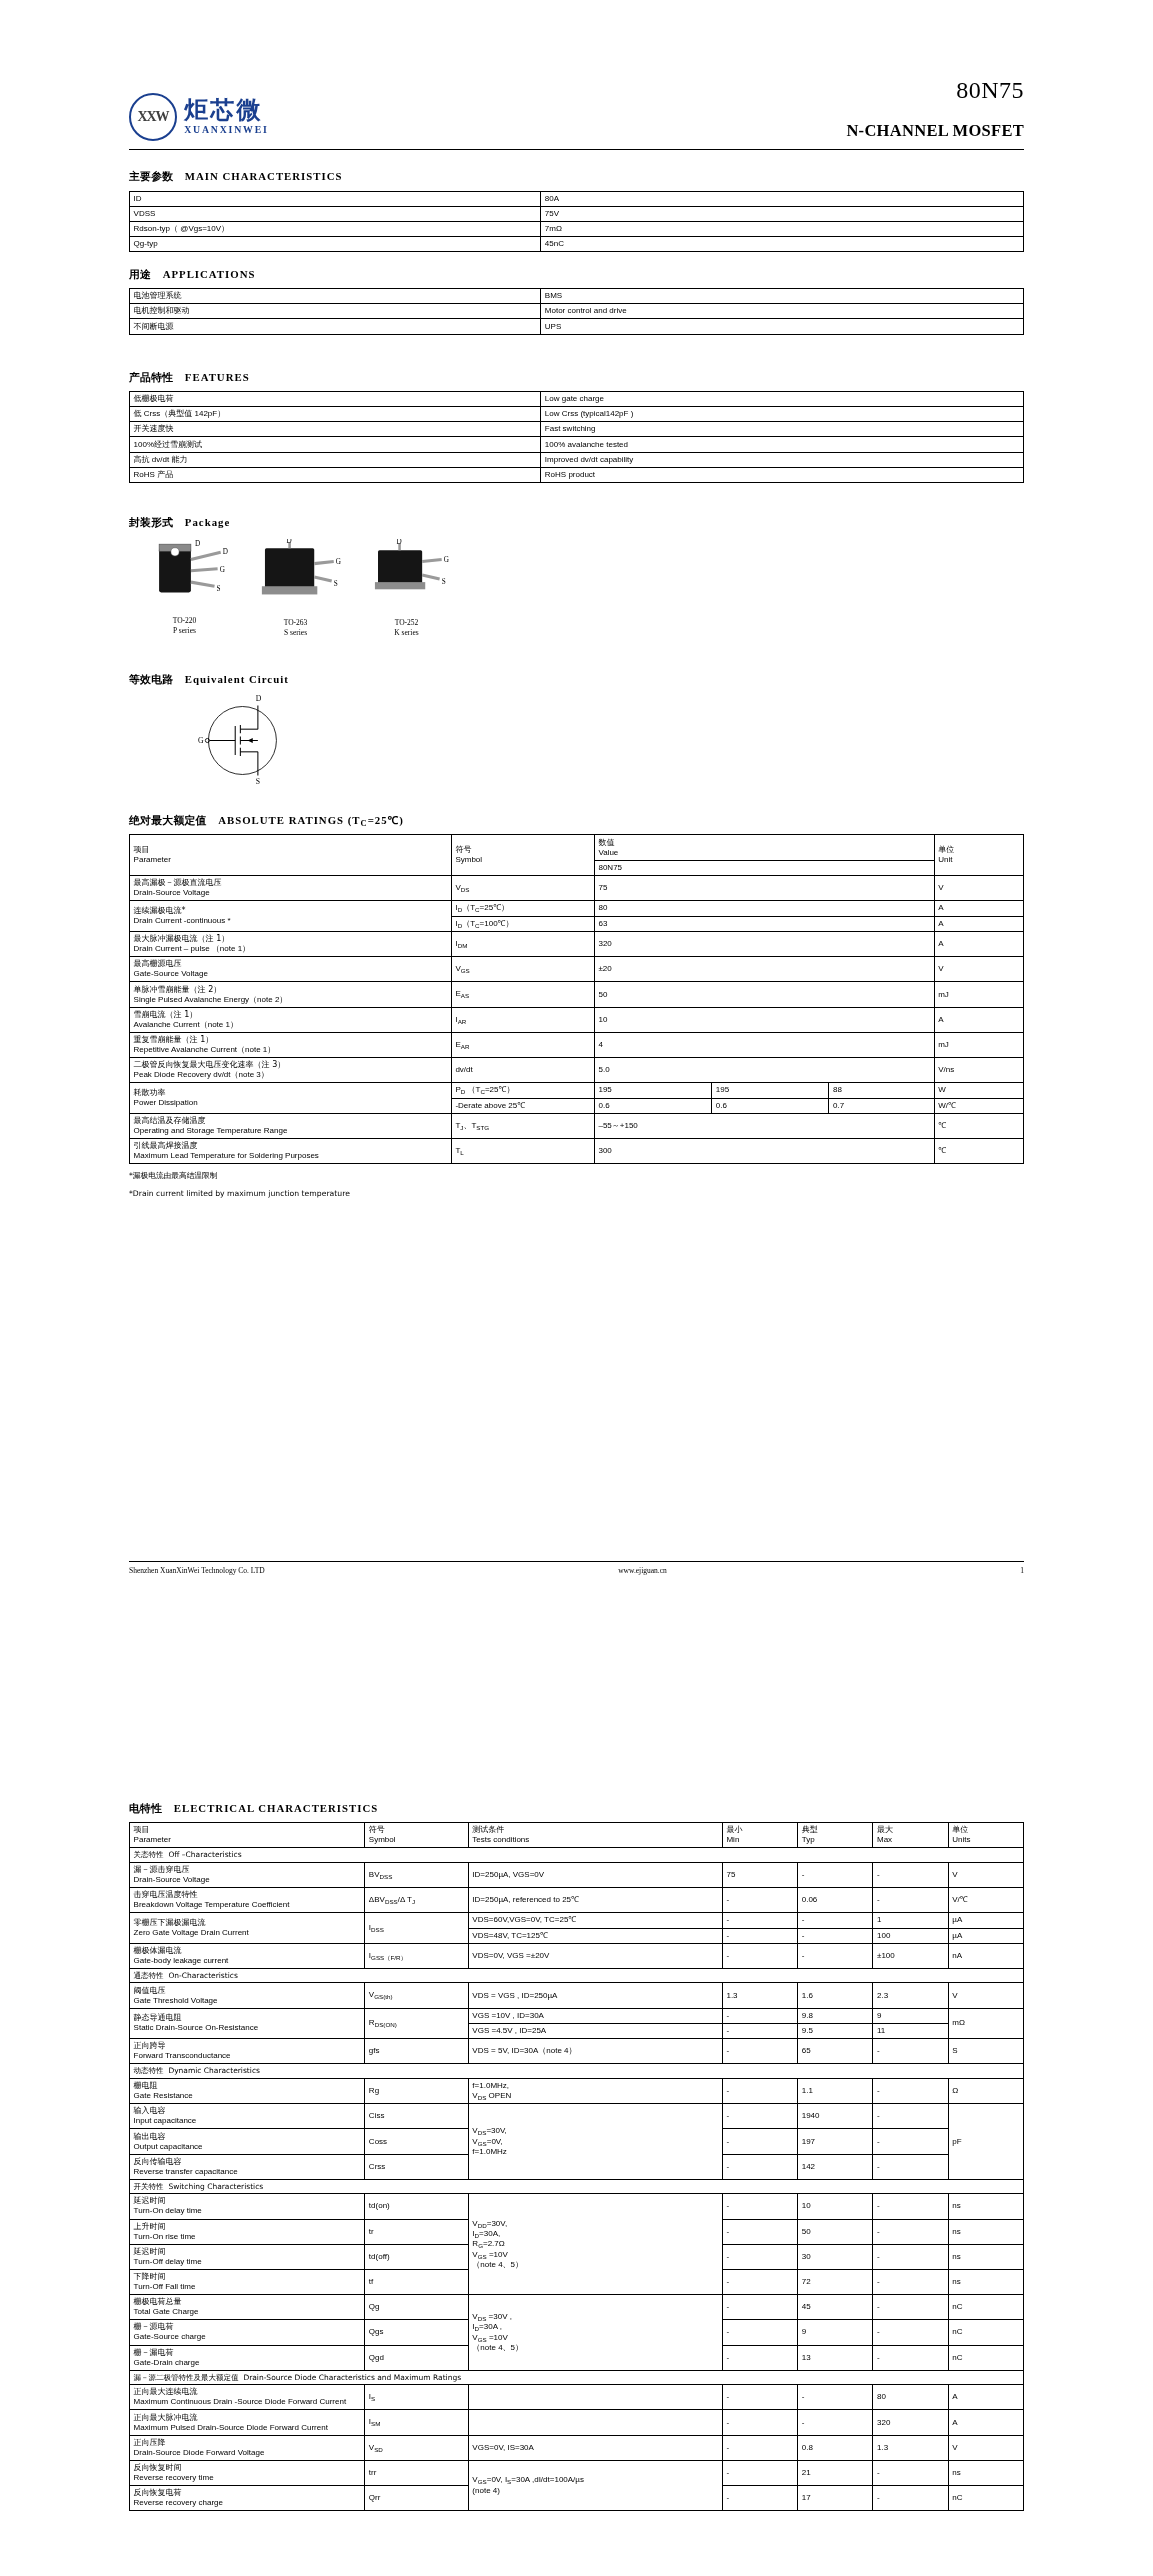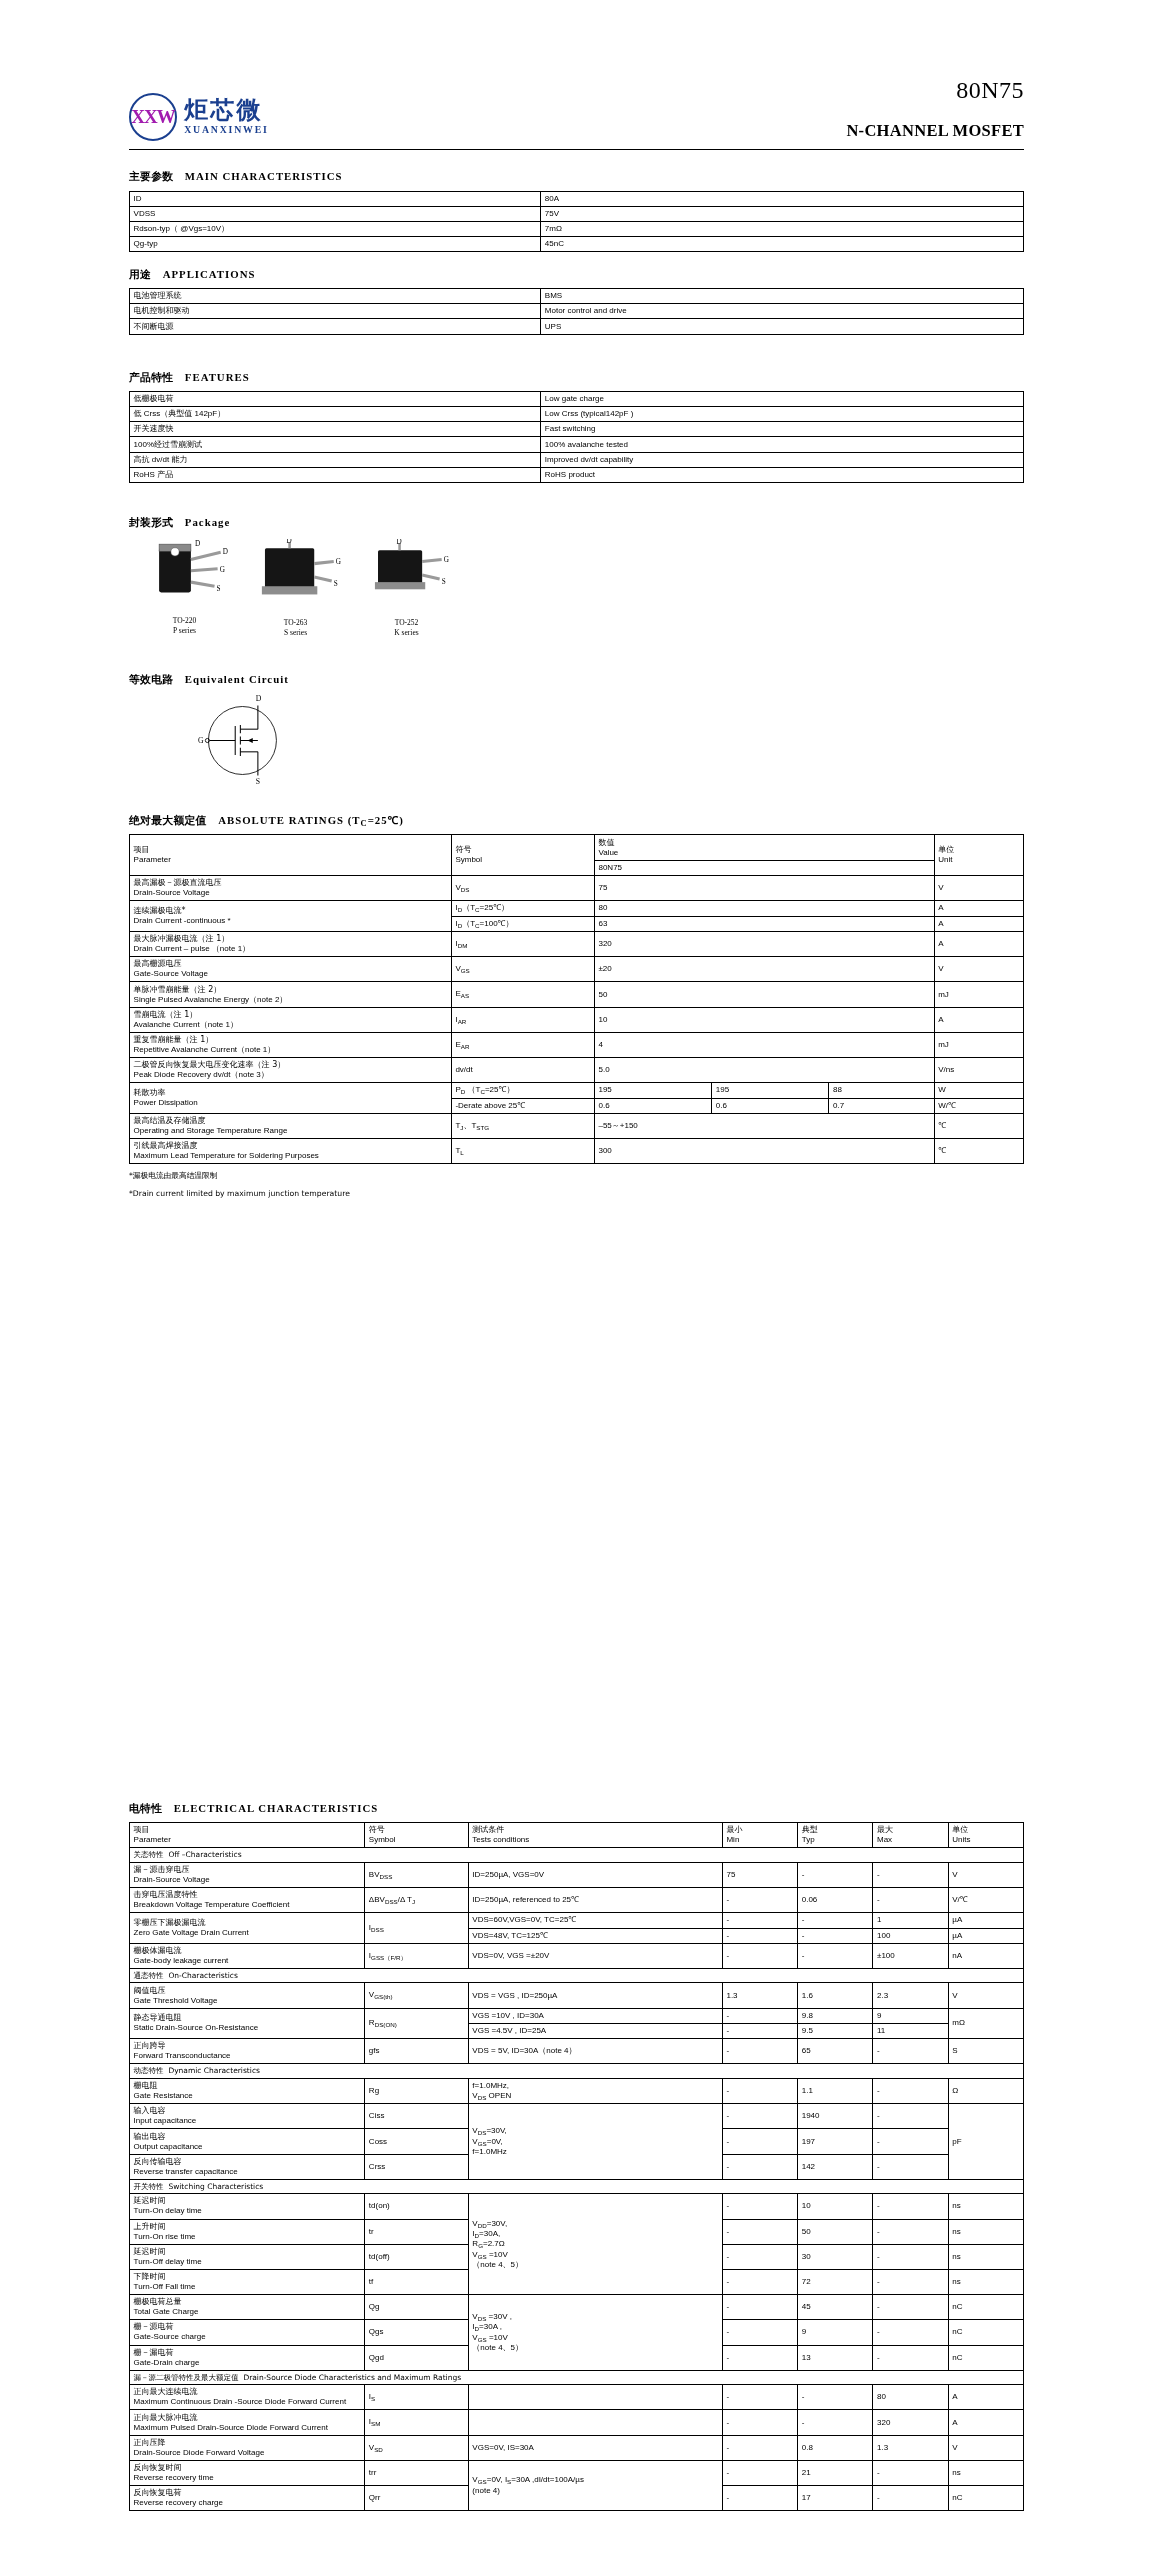--- a/index.html
+++ b/index.html
@@ -24,21 +24,21 @@
     display:flex;
     align-items:flex-end;
     justify-content:space-between;
     border-bottom:1.5px solid #000;
     padding-bottom:8.2px;
   }
   .logo-wrap{display:flex;align-items:center;gap:7.2px;}
   .logo-mark{
     width:44px;height:44px;border:2.1px solid #1a3f8f;border-radius:50%;
     display:flex;align-items:center;justify-content:center;
-    color:#a21caf;font-weight:bold;font-size:19px;letter-spacing:-1px;
+    color:#404040;font-weight:bold;font-size:14px;letter-spacing:-1px;
     font-family:"Liberation Serif",serif;
   }
   .logo-text{line-height:1;}
   .logo-cn{font-size:24px;font-weight:bold;color:#1a3f8f;letter-spacing:2.1px;font-family:"DejaVu Sans",sans-serif;}
   .logo-en{font-size:9.8px;font-weight:bold;color:#1a3f8f;letter-spacing:1.8px;margin-top:3.6px;font-family:"Liberation Serif",serif;}
   .title-wrap{text-align:right;line-height:1.1;}
   .part-no{font-size:24px;font-family:"Liberation Serif",serif;letter-spacing:0.5px;}
   .part-sub{font-size:16.5px;font-family:"Liberation Serif",serif;font-weight:bold;margin-top:19px;letter-spacing:0.3px;}
   
   .sec-title{
@@ -435,20 +435,25 @@
           <td class="c">T<span class="sub">L</span></td>
           <td colspan="3" class="c">300</td>
           <td class="c">℃</td>
         </tr>
       </tbody>
     </table>
 
     <div class="note-line">*漏极电流由最高结温限制</div>
     <div class="note-line">*Drain current limited by maximum junction temperature</div>
 
+    <div class="foot">
+      <div>Shenzhen XuanXinWei Technology Co. LTD</div>
+      <div class="mid">www.ejiguan.cn</div>
+      <div>1</div>
+    </div>
   </div>
 
   <div class="sheet sheet2">
 
     <div class="sec-title" style="margin-top:93px;">
       <span class="cn">电特性</span>
       <span class="en">&nbsp;&nbsp;ELECTRICAL  CHARACTERISTICS</span>
     </div>
 
     <table class="t elec-table">

